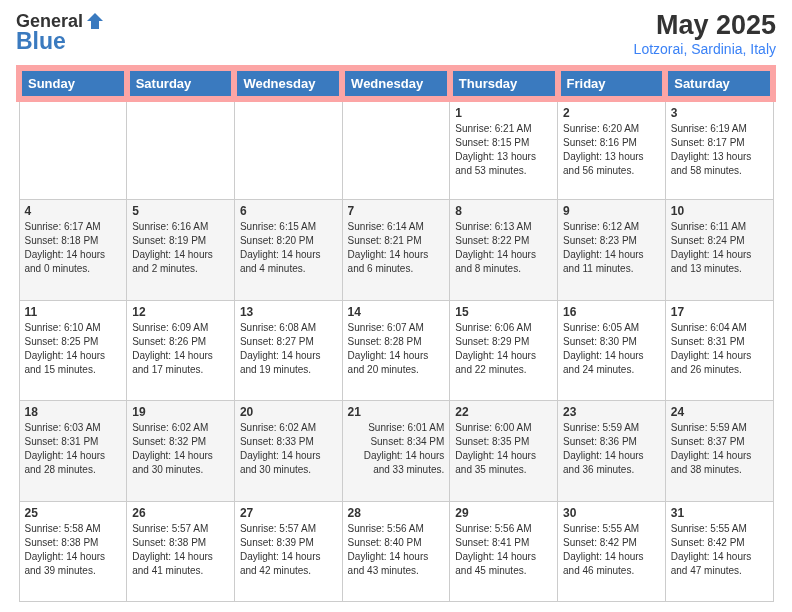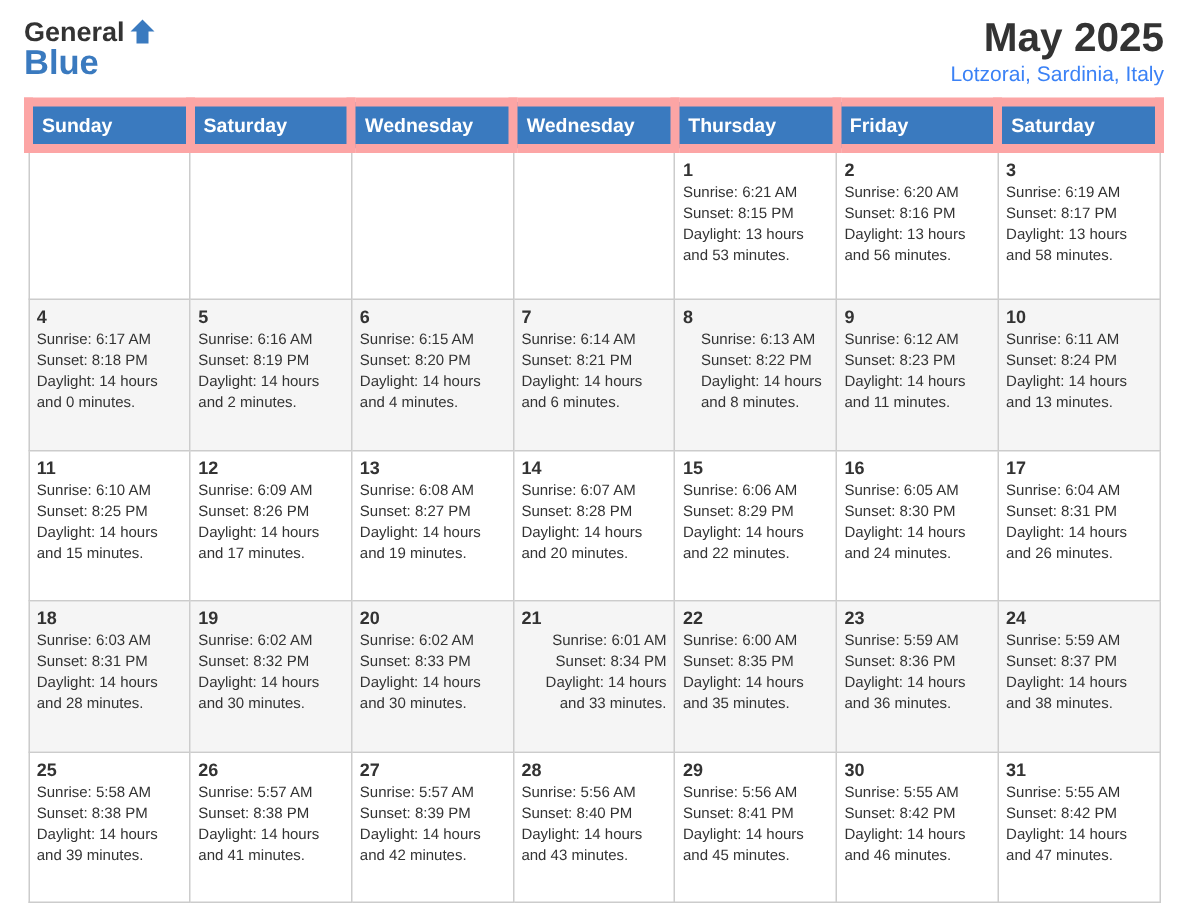--- a/index.html
+++ b/index.html
@@ -188,21 +188,21 @@
           </td>
           <td>
             <span class="day-number">7</span>
             <div class="day-info" style="white-space: pre-line;">Sunrise: 6:14 AM
 Sunset: 8:21 PM
 Daylight: 14 hours
 and 6 minutes.</div>
           </td>
           <td>
             <span class="day-number">8</span>
-            <div class="day-info" style="white-space: pre-line; margin-left: 12px;">Sunrise: 6:13 AM
+            <div class="day-info" style="white-space: pre-line;">Sunrise: 6:13 AM
 Sunset: 8:22 PM
 Daylight: 14 hours
 and 8 minutes.</div>
           </td>
           <td>
             <span class="day-number">9</span>
             <div class="day-info" style="white-space: pre-line;">Sunrise: 6:12 AM
 Sunset: 8:23 PM
 Daylight: 14 hours
 and 11 minutes.</div>

